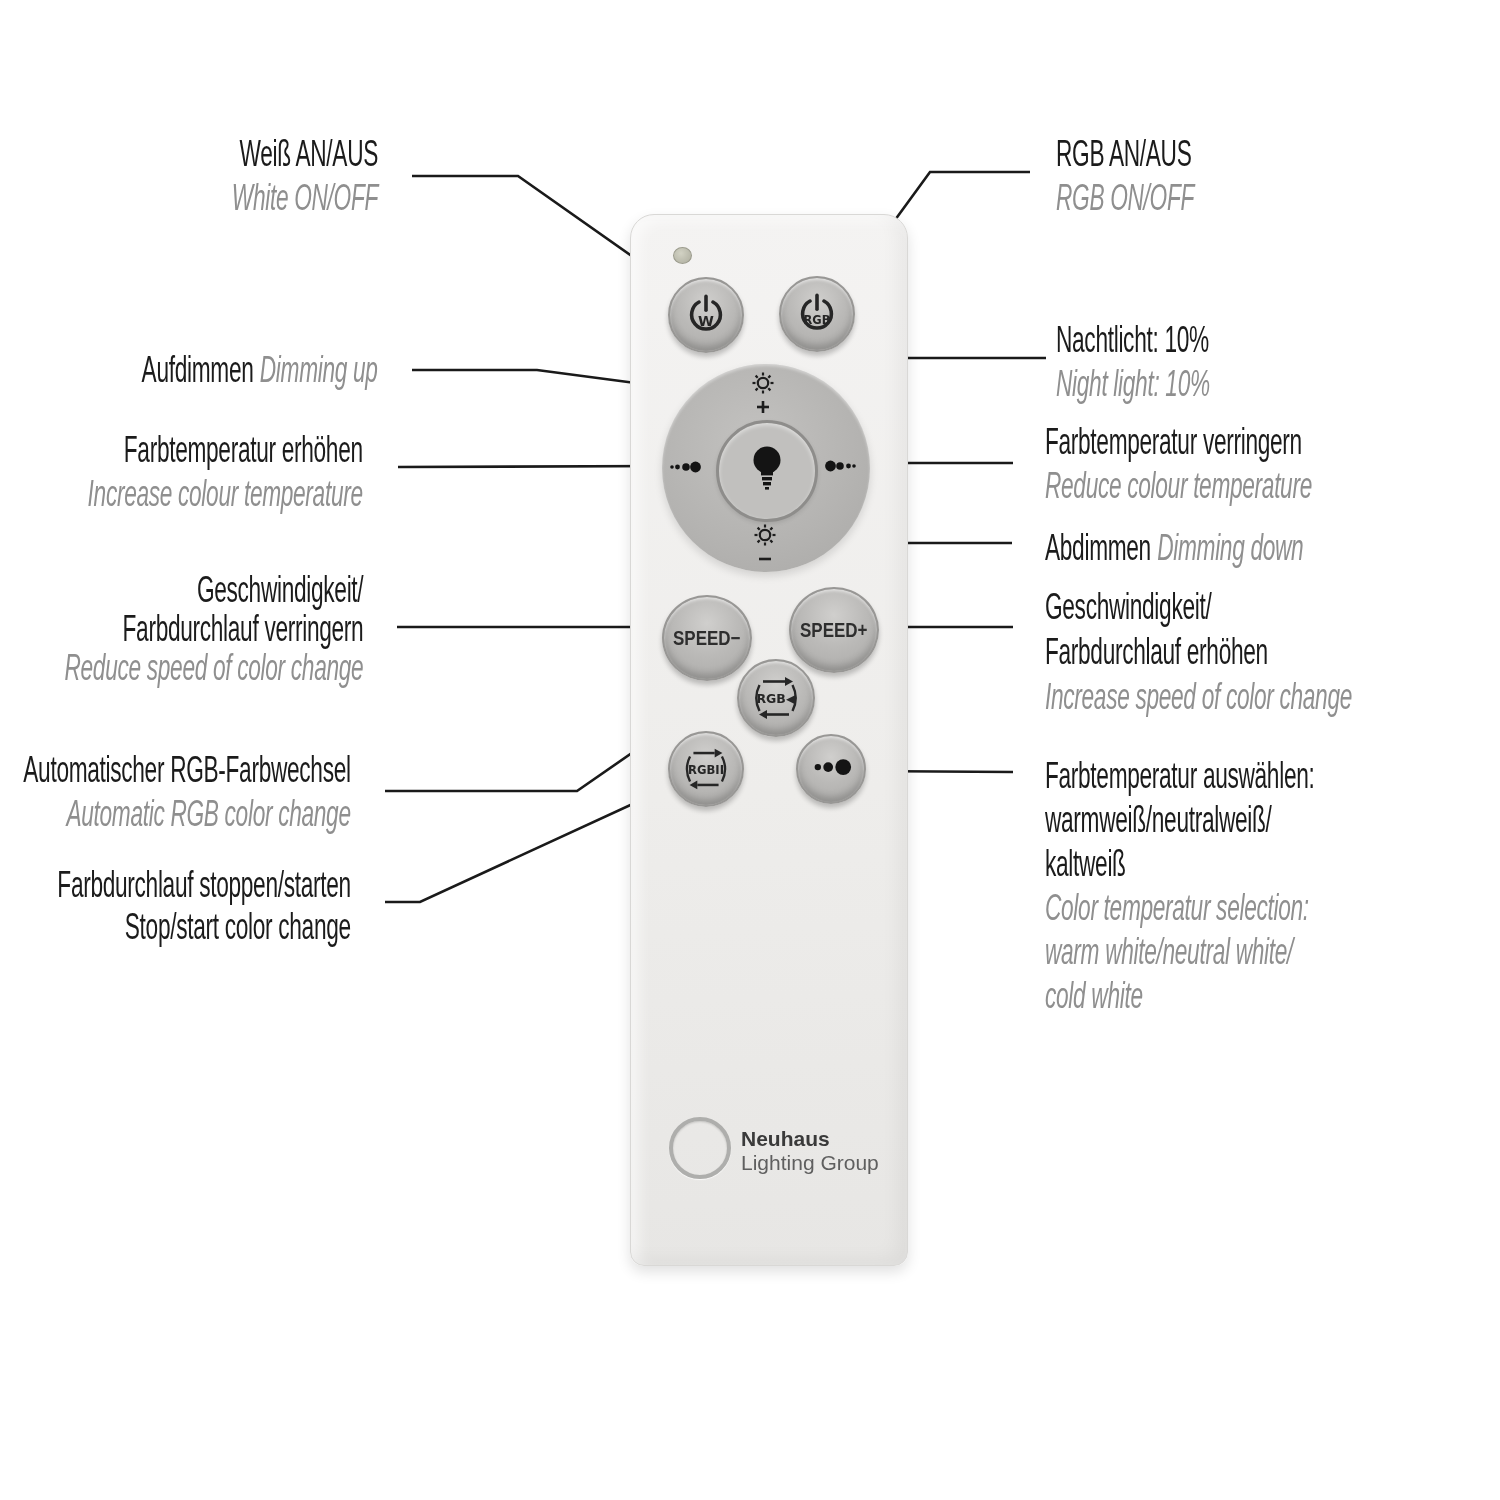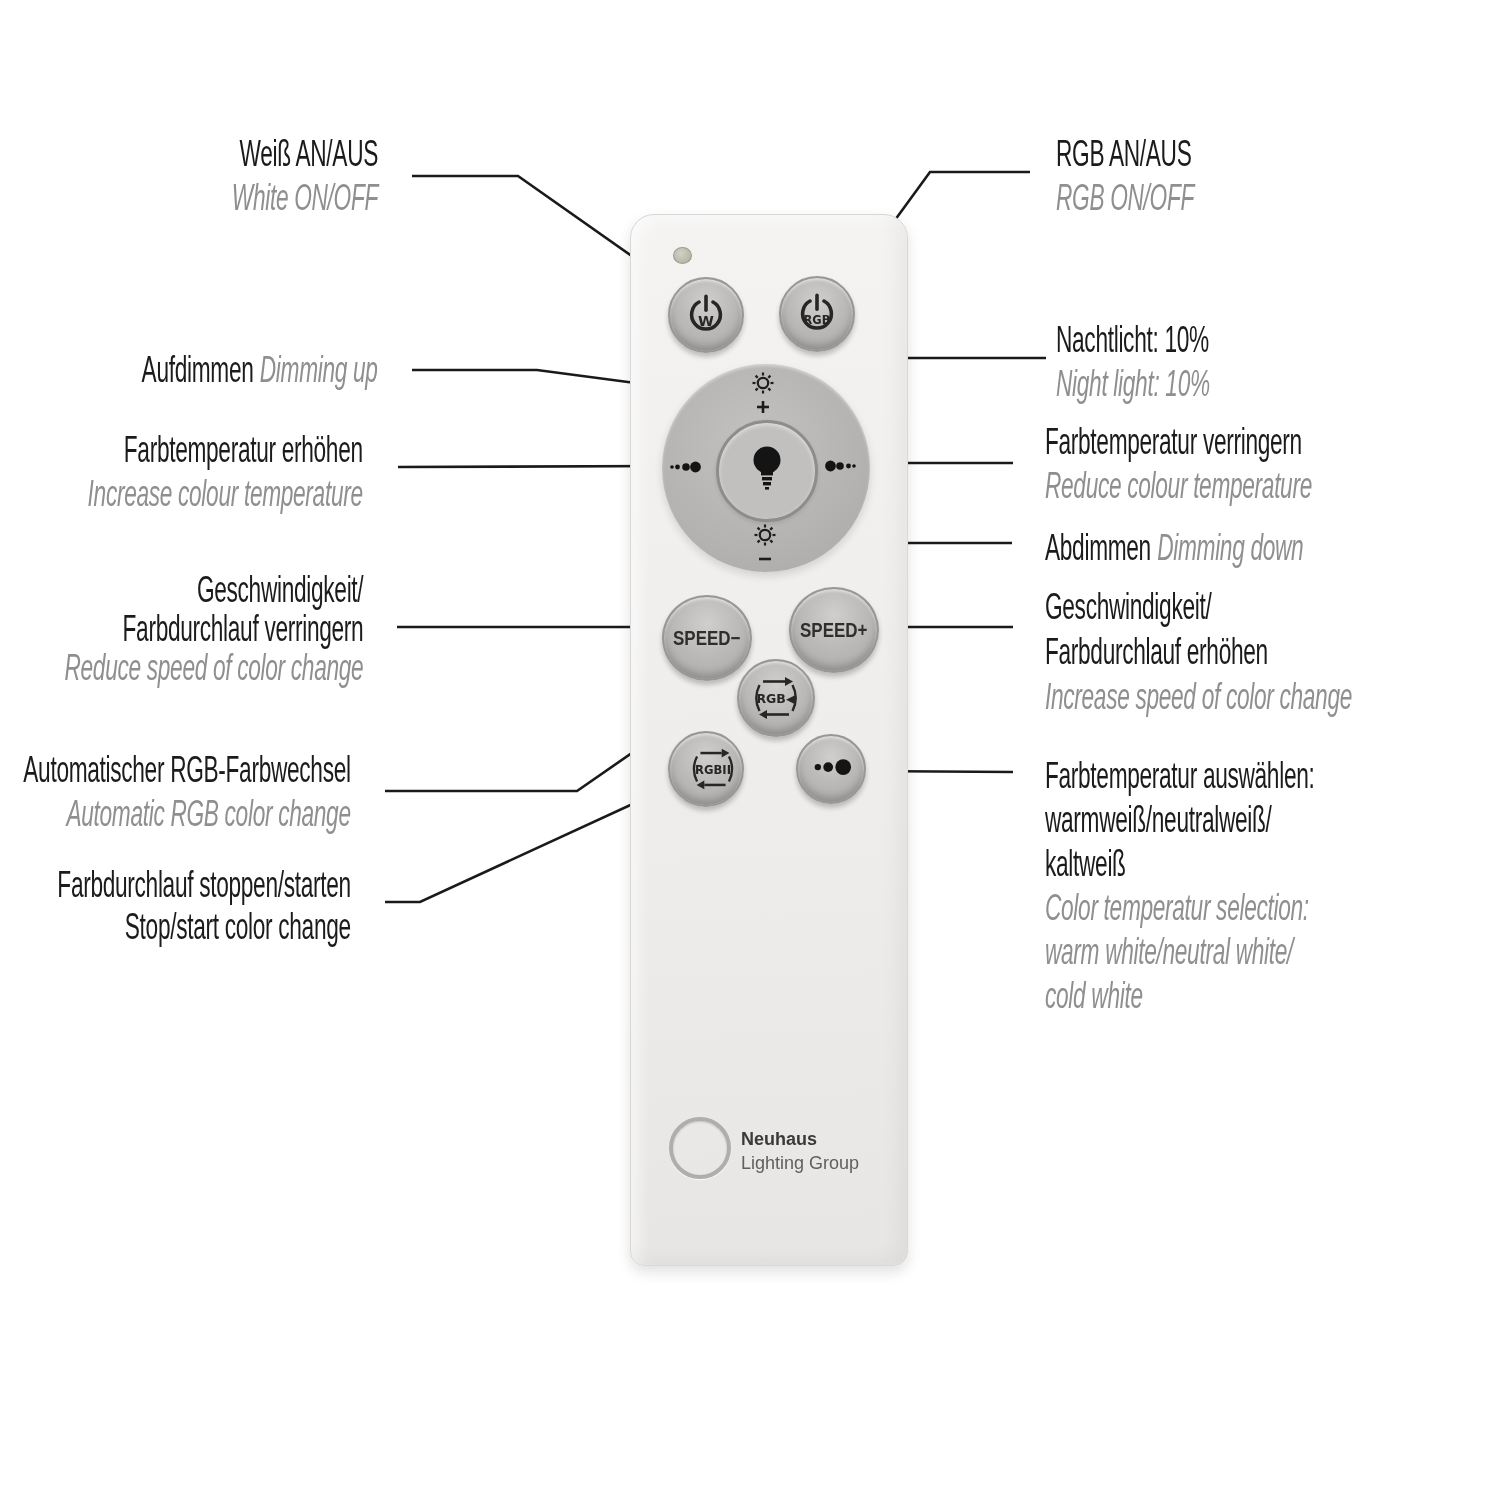--- a/index.html
+++ b/index.html
@@ -54,21 +54,21 @@
     left:42px; top:32px; width:17px; height:15px; border-radius:50%;
     background:radial-gradient(circle at 40% 35%, #d2d2c4, #adad9e);
     border:1px solid #9b9b8d;
   }
   .btn-label { font-weight:700; color:#2e2e2e; transform:scaleX(0.85); }
   #logo-ring {
     left:38px; top:902px; width:54px; height:54px; border-radius:50%;
     border:4px solid #aeaeac;
     box-shadow:inset 0 1px 2px rgba(0,0,0,0.15), 0 1px 1px rgba(255,255,255,0.8);
   }
-  #logo-text { left:110px; top:912px; line-height:24px; font-size:18px; }
+  #logo-text { left:110px; top:912px; line-height:24px; font-size:21px; }
   #logo-text .b1 { font-weight:700; color:#3a3a3a; }
   #logo-text .b2 { color:#5f5f5f;text-align:right; }
   .ic { display:block; }
 </style>
 </head>
 <body>
 
 <div id="canvas">
 
   <svg id="lines" width="1500" height="1500">
@@ -182,21 +182,21 @@
         <line x1="17" y1="13.5" x2="39" y2="13.5" stroke="#262626" stroke-width="2.6"></line>
         <path d="M 39 9 L 47 13.5 L 39 18 Z" fill="#262626"></path>
         <line x1="43" y1="46.5" x2="21" y2="46.5" stroke="#262626" stroke-width="2.6"></line>
         <path d="M 21 42 L 13 46.5 L 21 51 Z" fill="#262626"></path>
         <path d="M 13.5 17 Q 7 30 13.5 43" fill="none" stroke="#262626" stroke-width="2.4"></path>
         <path d="M 46.5 17 Q 53 30 46.5 43" fill="none" stroke="#262626" stroke-width="2.4"></path>
         <text x="30" y="35" text-anchor="middle" font-family="DejaVu Sans, sans-serif" font-size="12.5" font-weight="bold" fill="#262626">RGB◀</text>
       </svg>
     </div>
 
-    <div class="rbtn" style="left:37px; top:516px; width:72px; height:72px;justify-content:flex-end;">
+    <div class="rbtn" style="left:37px; top:516px; width:72px; height:72px;">
       <svg class="ic" width="58" height="58" viewBox="0 0 60 60">
         <line x1="17" y1="13.5" x2="39" y2="13.5" stroke="#262626" stroke-width="2.6"></line>
         <path d="M 39 9 L 47 13.5 L 39 18 Z" fill="#262626"></path>
         <line x1="43" y1="46.5" x2="21" y2="46.5" stroke="#262626" stroke-width="2.6"></line>
         <path d="M 21 42 L 13 46.5 L 21 51 Z" fill="#262626"></path>
         <path d="M 13.5 17 Q 7 30 13.5 43" fill="none" stroke="#262626" stroke-width="2.4"></path>
         <path d="M 46.5 17 Q 53 30 46.5 43" fill="none" stroke="#262626" stroke-width="2.4"></path>
         <text x="30" y="35" text-anchor="middle" font-family="DejaVu Sans, sans-serif" font-size="12" font-weight="bold" fill="#262626">RGBII</text>
       </svg>
     </div>

